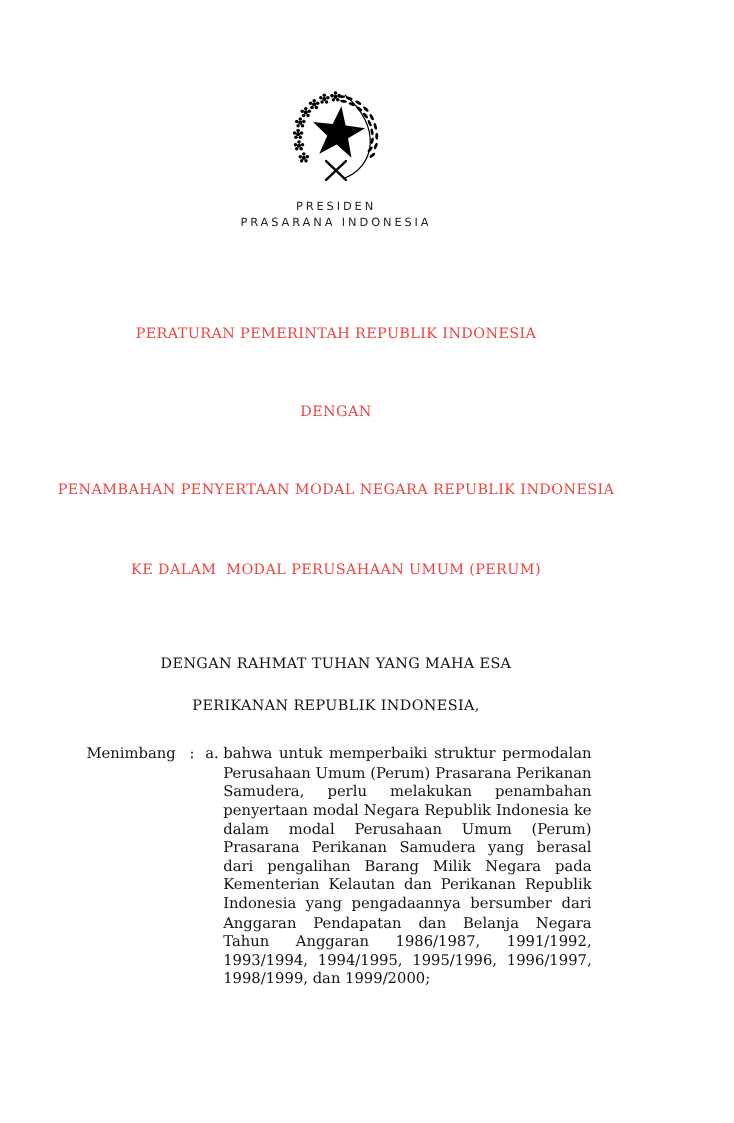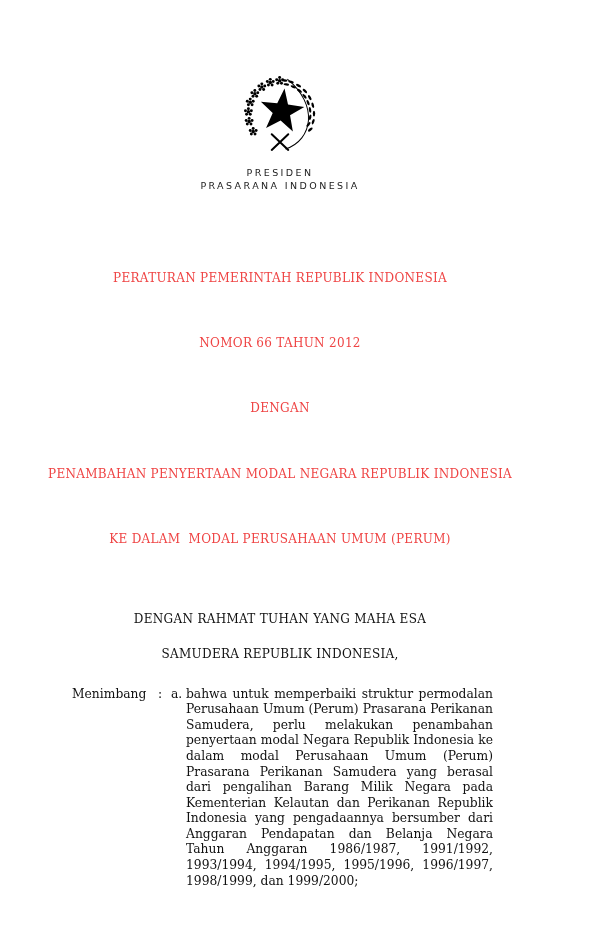--- a/index.html
+++ b/index.html
@@ -128,28 +128,27 @@
     </svg>
   </div>
 
   <div class="letterhead">
     <div>PRESIDEN</div>
     <div>PRASARANA INDONESIA</div>
   </div>
 
   <div class="title-block">
     <div>PERATURAN PEMERINTAH REPUBLIK INDONESIA</div>
-    <div>NOMOR 66 TAHUN 2012</div>
     <div>DENGAN</div>
     <div>PENAMBAHAN PENYERTAAN MODAL NEGARA REPUBLIK INDONESIA</div>
     <div>KE DALAM  MODAL PERUSAHAAN UMUM (PERUM)</div>
   </div>
 
   <div class="invocation">DENGAN RAHMAT TUHAN YANG MAHA ESA</div>
-  <div class="authority">SAMUDERA REPUBLIK INDONESIA,</div>
+  <div class="authority">PERIKANAN REPUBLIK INDONESIA,</div>
 
   <div class="content">
 
     <div class="clause considerations">
       <div class="clause-label">Menimbang</div>
       <div class="clause-colon">:</div>
       <div class="clause-items">
         <div class="item">
           <div class="item-marker">a.</div>
           <div class="item-text">bahwa untuk memperbaiki struktur permodalan Perusahaan Umum (Perum) Prasarana Perikanan Samudera, perlu melakukan penambahan penyertaan modal Negara Republik Indonesia ke dalam modal Perusahaan Umum (Perum) Prasarana Perikanan Samudera yang berasal dari pengalihan Barang Milik Negara pada Kementerian Kelautan dan Perikanan Republik Indonesia yang pengadaannya bersumber dari Anggaran Pendapatan dan Belanja Negara Tahun Anggaran 1986/1987, 1991/1992, 1993/1994, 1994/1995, 1995/1996, 1996/1997, 1998/1999, dan 1999/2000;</div>

